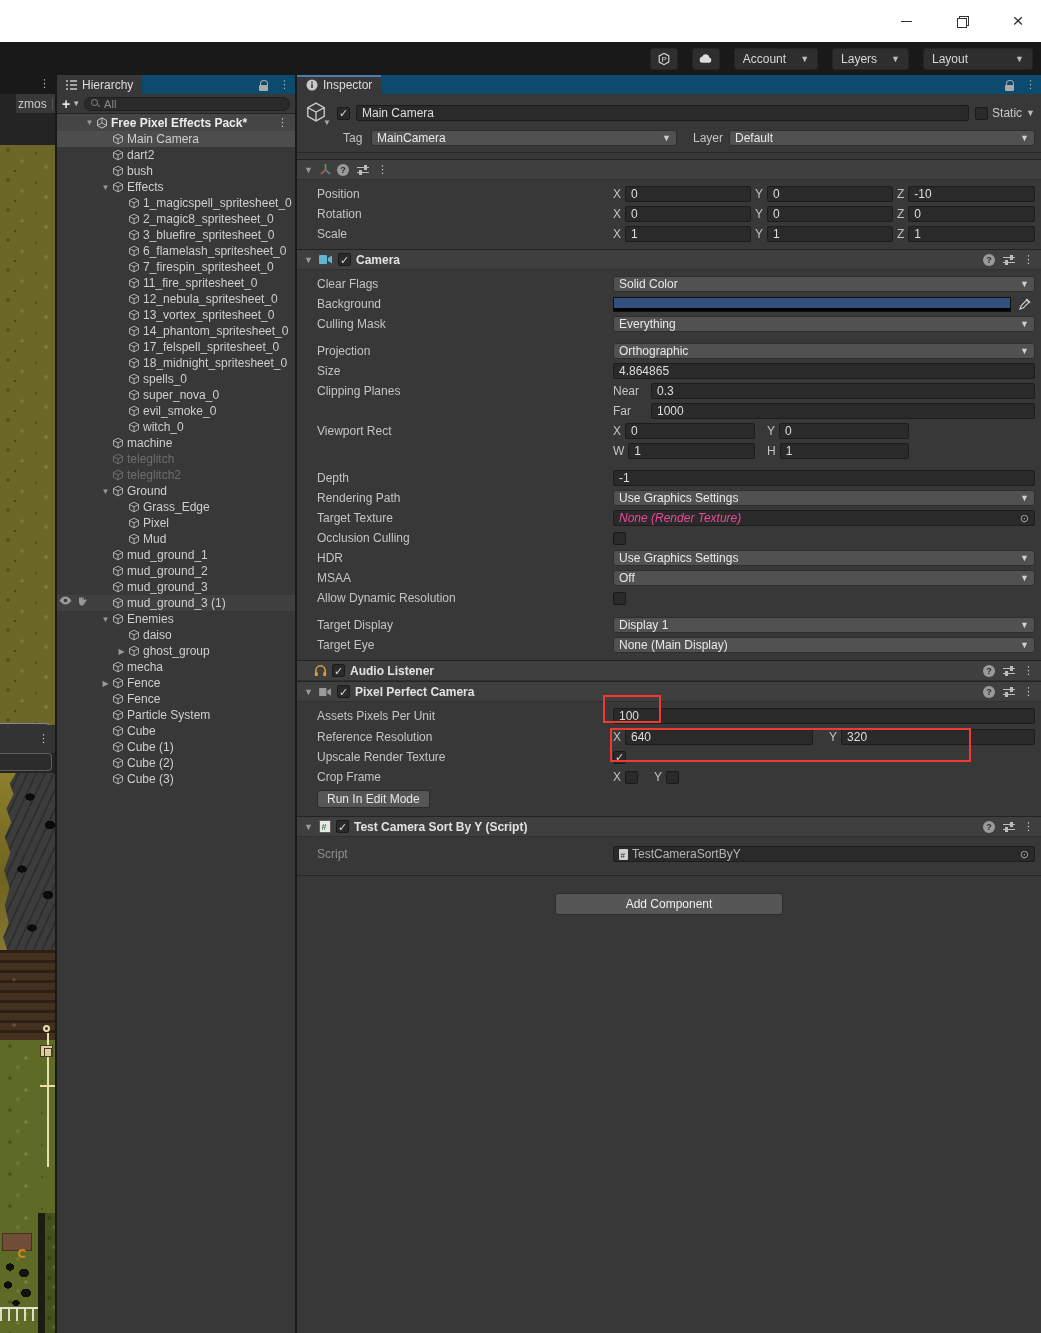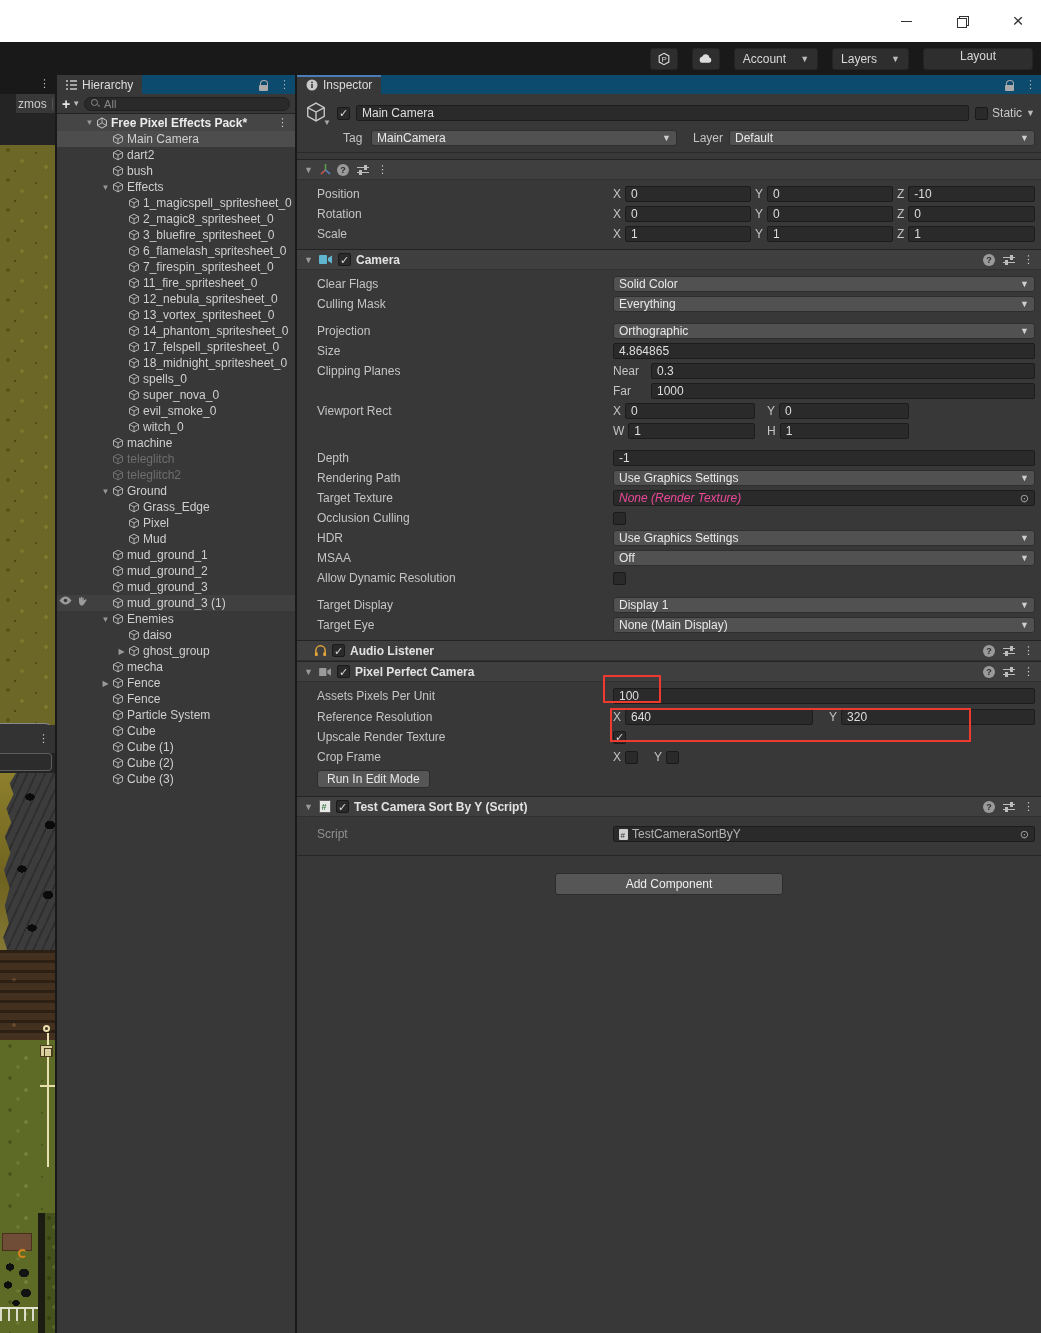--- a/index.html
+++ b/index.html
@@ -205,21 +205,21 @@
         </svg>
     </div>
     <div class="tbtn">
         <span>Account</span>
         <span class="car">▼</span>
       </div>
     <div class="tbtn">
         <span>Layers</span>
         <span class="car">▼</span>
       </div>
-    <div class="tbtn" style="width:110px; justify-content:space-between;flex-direction:column;">
+    <div class="tbtn" style="width:110px; justify-content:space-between;">
         <span>Layout</span>
         <span class="car">▼</span>
       </div>
   </div>
 
   <div class="workspace">
 
     <div class="scene-strip">
       <div class="ss-tabbar">
           <span class="ss-kebab">⋮</span>
@@ -892,20 +892,34 @@
           <div class="irow">
             <span class="ilabel">Clear Flags</span>
             <div class="ictrl">
               <div class="dropdown wide">
                 <span>Solid Color</span>
                 <span class="car">▼</span>
               </div>
             </div>
           </div>
           <div class="irow">
+            <span class="ilabel">Background</span>
+            <div class="ictrl">
+              <div class="colorswatch" style="background: rgb(50, 79, 125);">
+                <div class="alpha"></div>
+              </div>
+              <div class="eyedrop">
+                <svg width="12" height="12" viewBox="0 0 12 12">
+                  <path d="M1 11l1.2-3.4L8 1.8l2.2 2.2-5.8 5.8L1 11Z" fill="none" stroke="#cfcfcf" stroke-width="1.2"></path>
+                  <path d="M7.2 1l3.8 3.8" stroke="#cfcfcf" stroke-width="1.6"></path>
+                </svg>
+              </div>
+            </div>
+          </div>
+          <div class="irow">
             <span class="ilabel">Culling Mask</span>
             <div class="ictrl">
               <div class="dropdown wide">
                 <span>Everything</span>
                 <span class="car">▼</span>
               </div>
             </div>
           </div>
           <div class="gap8"></div>
           <div class="irow">

